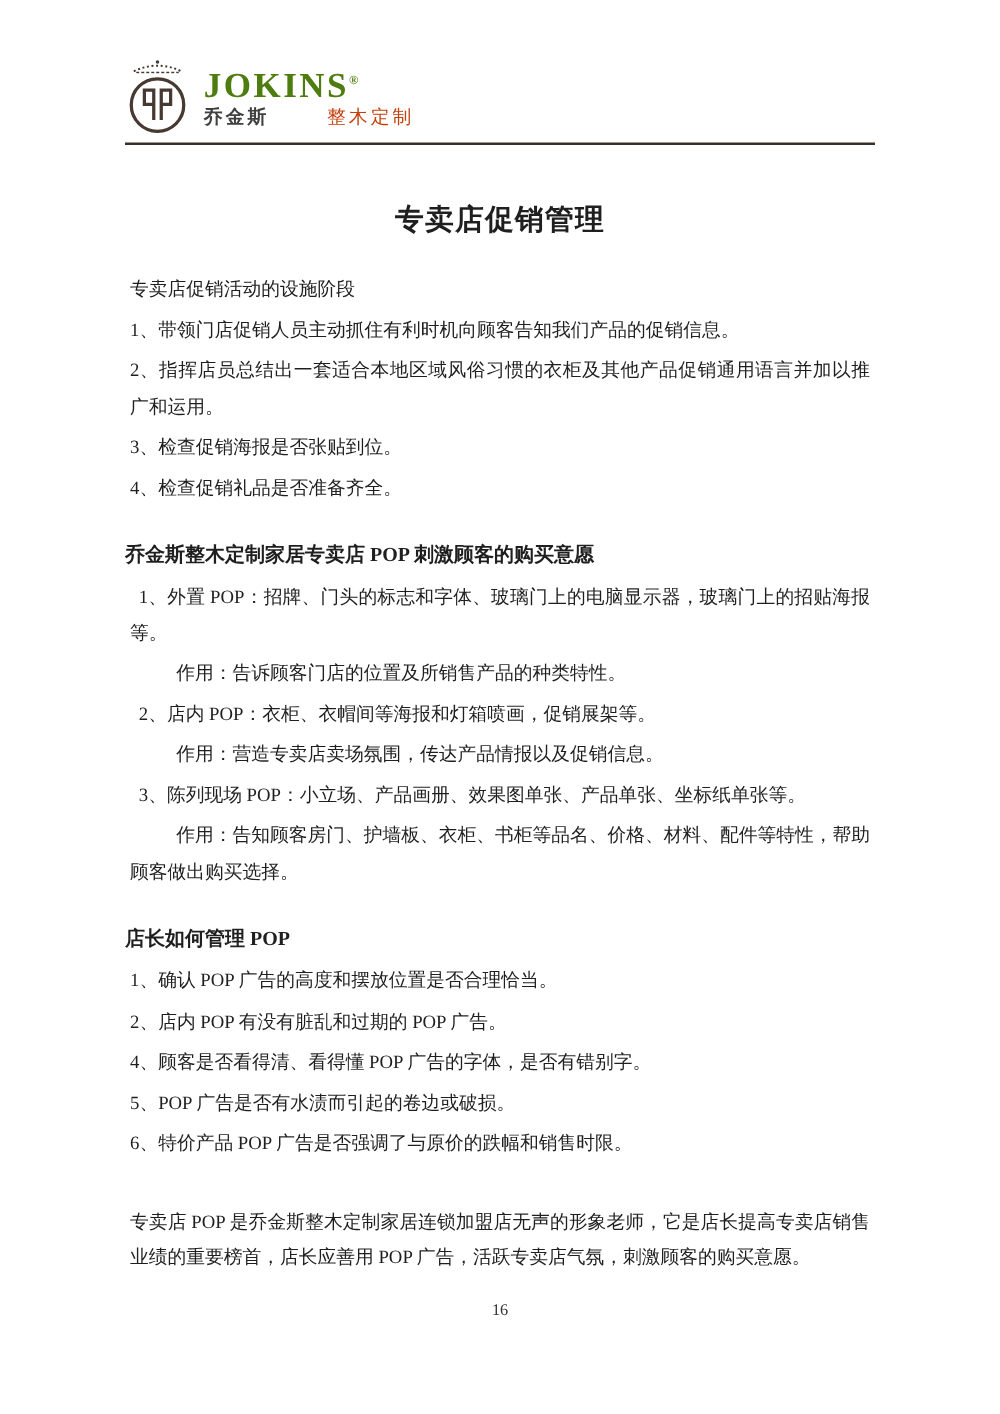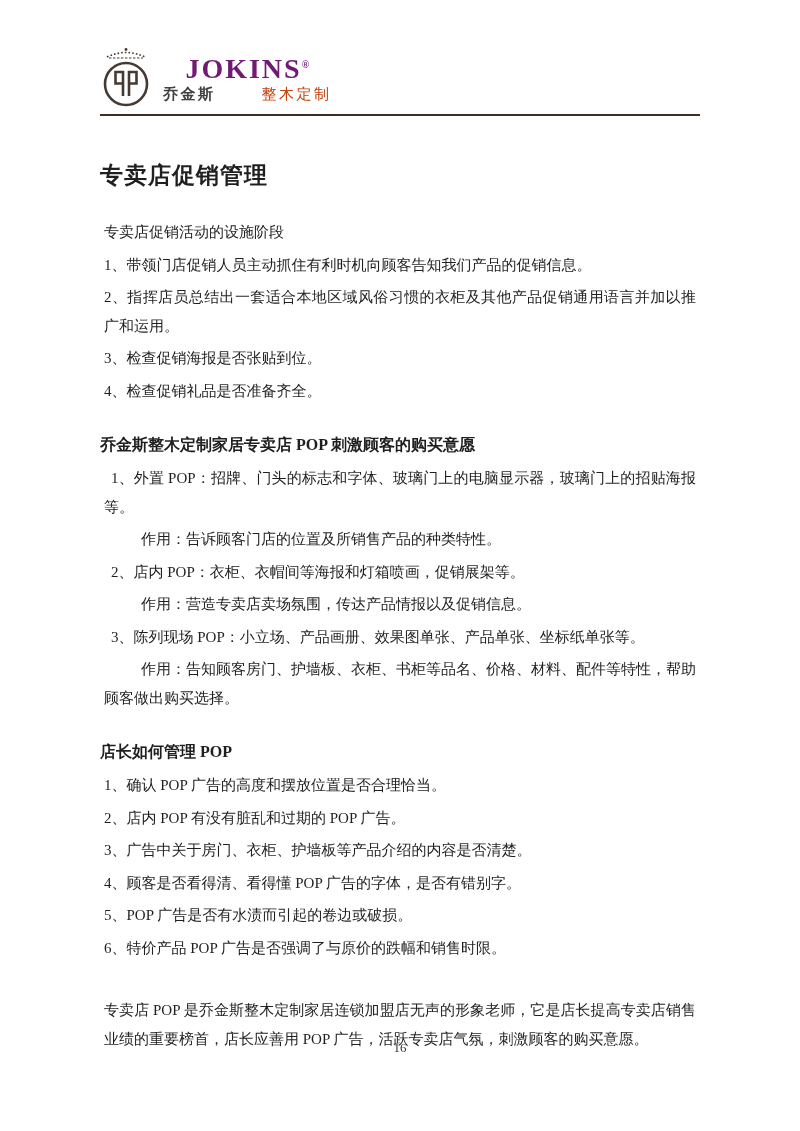--- a/index.html
+++ b/index.html
@@ -31,24 +31,23 @@
     display: flex;
     flex-direction: column;
     align-items: center;
     width: 52px;
   }
   .brand-col { display: flex; flex-direction: column; }
   .brand-name {
     font-size: 28px;
     font-weight: bold;
     letter-spacing: 2px;
-    color: #701a75;
+    color: #4d7c0f;
     line-height: 30px;
     white-space: nowrap;
-    text-align: center;
   }
   .brand-name sup {
     font-size: 10px;
     letter-spacing: 0;
     vertical-align: super;
   }
   .brand-subtitle {
     font-size: 15px;
     letter-spacing: 2.5px;
     line-height: 20px;
@@ -61,21 +60,21 @@
     border-bottom: 2px solid #3a2f27;
   }
 
   
   .content {
     position: absolute;
     left: 100px; right: 100px; top: 160px;
   }
   .doc-title {
     margin: 0;
-    text-align: left;
+    text-align: center;
     font-size: 23px;
     font-weight: bold;
     letter-spacing: 1px;
     line-height: 32px;
   }
   .section { margin-top: 26px; }
   .section p {
     margin: 4px;
     font-size: 15px;
     line-height: 28.5px;
@@ -147,21 +146,20 @@
       <p class="pop-type">2、店内 POP：衣柜、衣帽间等海报和灯箱喷画，促销展架等。</p>
       <p class="pop-effect">作用：营造专卖店卖场氛围，传达产品情报以及促销信息。</p>
       <p class="pop-type">3、陈列现场 POP：小立场、产品画册、效果图单张、产品单张、坐标纸单张等。</p>
       <p class="pop-effect">作用：告知顾客房门、护墙板、衣柜、书柜等品名、价格、材料、配件等特性，帮助顾客做出购买选择。</p>
     </div>
 
     <div class="section section-gap">
       <h2 class="section-heading">店长如何管理 POP</h2>
       <p>1、确认 POP 广告的高度和摆放位置是否合理恰当。</p>
       <p>2、店内 POP 有没有脏乱和过期的 POP 广告。</p>
-      <p>3、广告中关于房门、衣柜、护墙板等产品介绍的内容是否清楚。</p>
       <p>4、顾客是否看得清、看得懂 POP 广告的字体，是否有错别字。</p>
       <p>5、POP 广告是否有水渍而引起的卷边或破损。</p>
       <p>6、特价产品 POP 广告是否强调了与原价的跌幅和销售时限。</p>
     </div>
 
     <div class="section section-gap-lg">
       <p>专卖店 POP 是乔金斯整木定制家居连锁加盟店无声的形象老师，它是店长提高专卖店销售业绩的重要榜首，店长应善用 POP 广告，活跃专卖店气氛，刺激顾客的购买意愿。</p>
     </div>
 
   </div>

